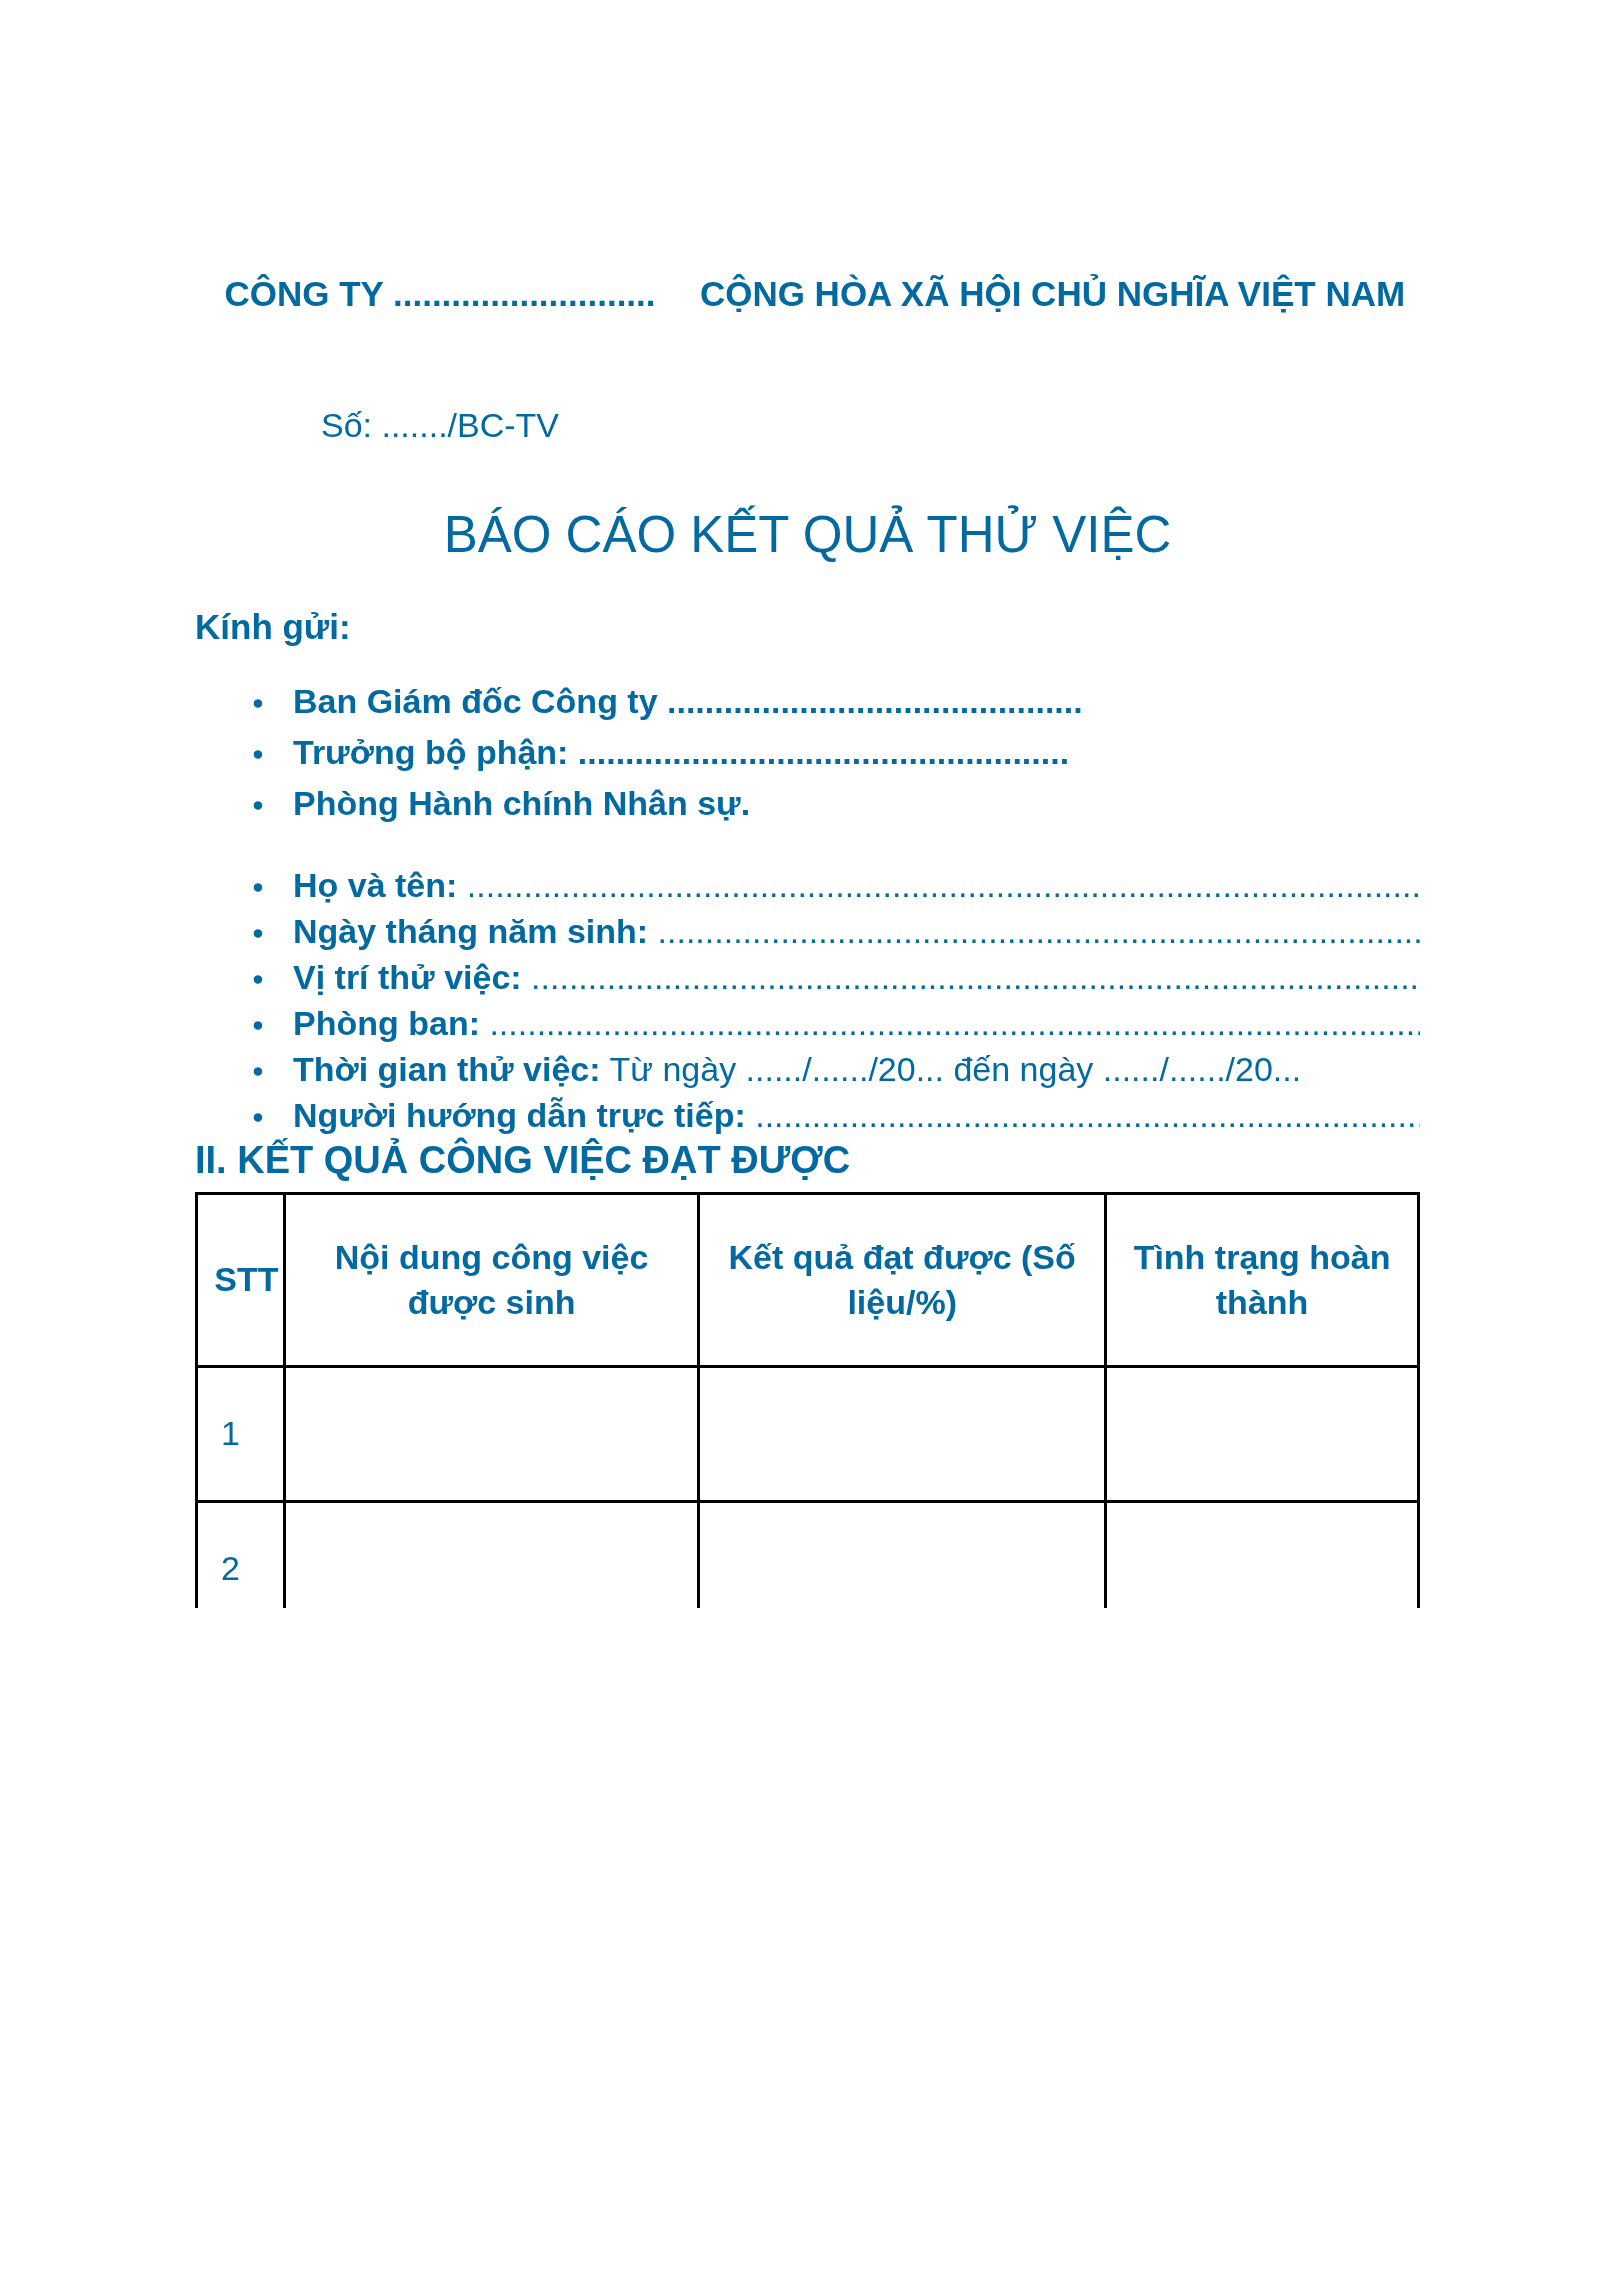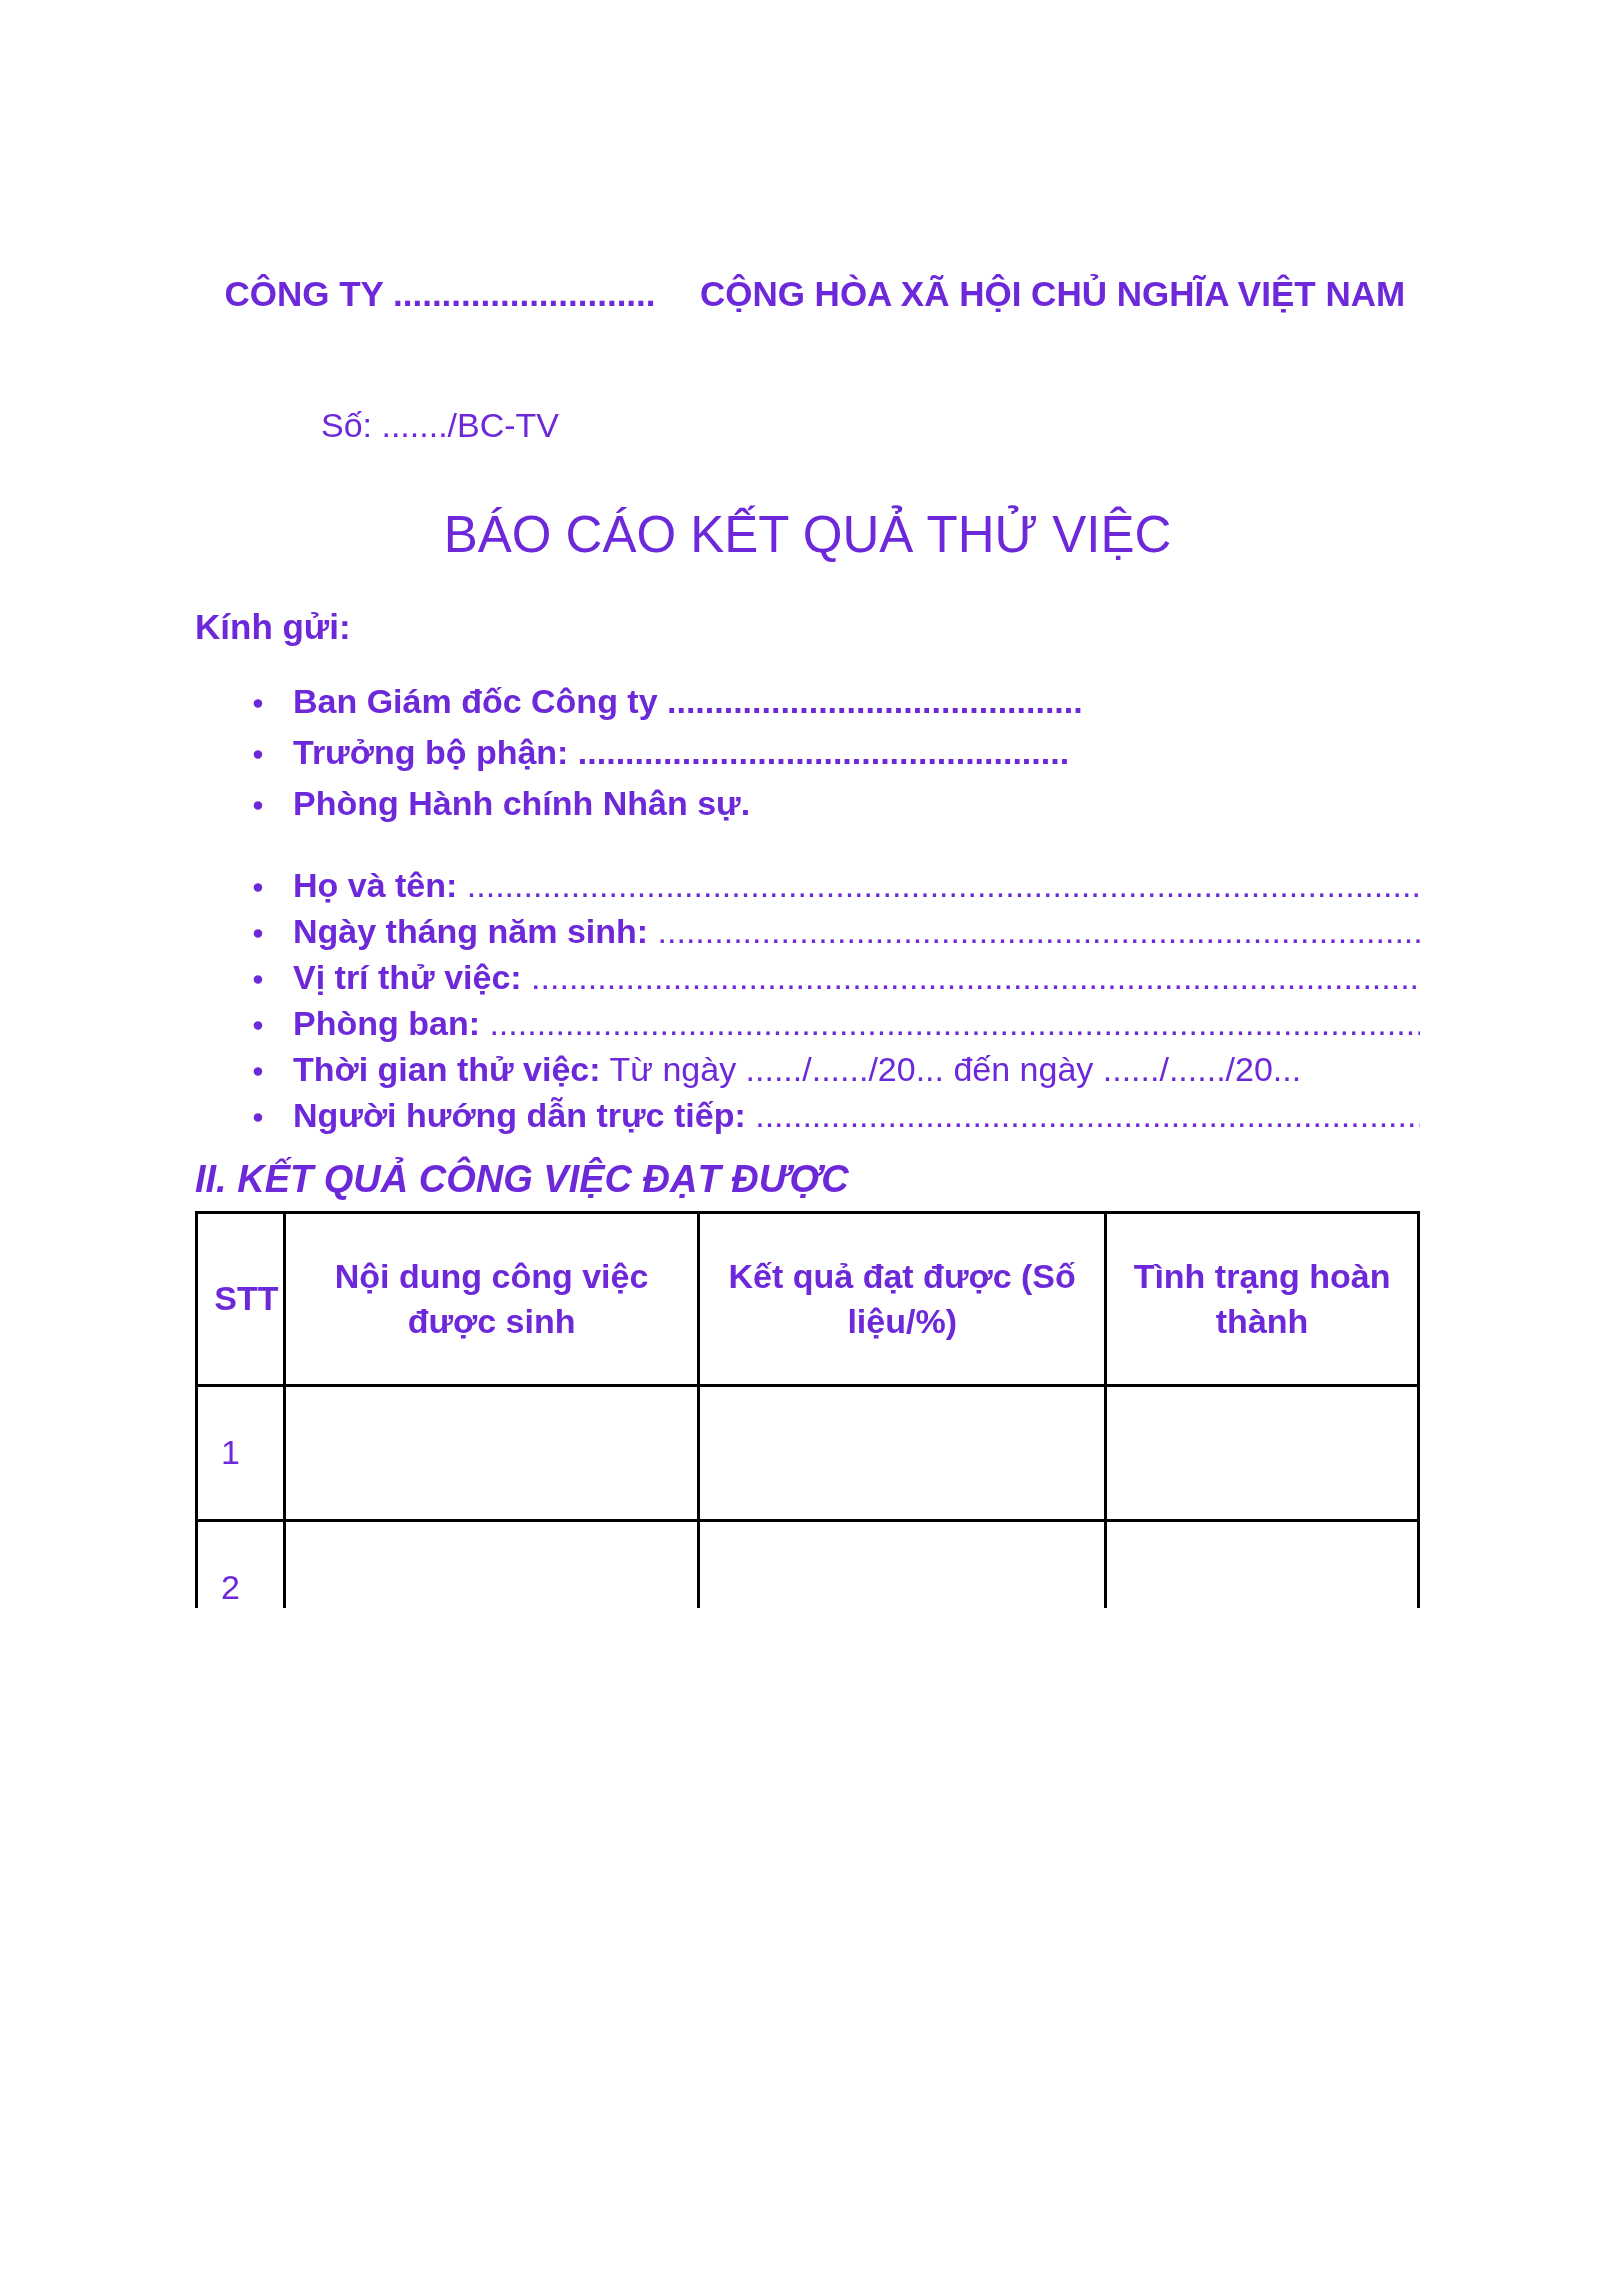--- a/index.html
+++ b/index.html
@@ -5,21 +5,21 @@
   html, body {
     margin: 0;
     padding: 0;
     background: #ffffff;
   }
   .page {
     position: relative;
     width: 1616px;
     height: 1608px;
     background: #ffffff;
-    color: #6d28d9;
+    color: #0369a1;
     font-family: "Liberation Sans", sans-serif;
     font-size: 34px;
     box-sizing: border-box;
     padding-top: 273px;
     overflow: hidden;
   }
   .content {
     margin: 0 195px;
     width: 1225px;
   }
@@ -92,21 +92,21 @@
     line-height: 51px;
   }
   ul.recipients li::before { top: 1.3px; }
 
   .section-heading {
     font-size: 38px;
     font-weight: bold;
     line-height: 44px;
   }
   .heading-i   { margin-top: 13px; }
-  .heading-ii  { margin-top: 19px; font-style: italic; }
+  .heading-ii  { margin-top: 0; }
   .heading-iii { margin-top: 40px; }
 
   ul.info { margin-top: 33px; }
   ul.info li {
     font-size: 34px;
     line-height: 46px;
     white-space: nowrap;
     overflow: hidden;
   }
   ul.info li::before { top: 0.7px; }

